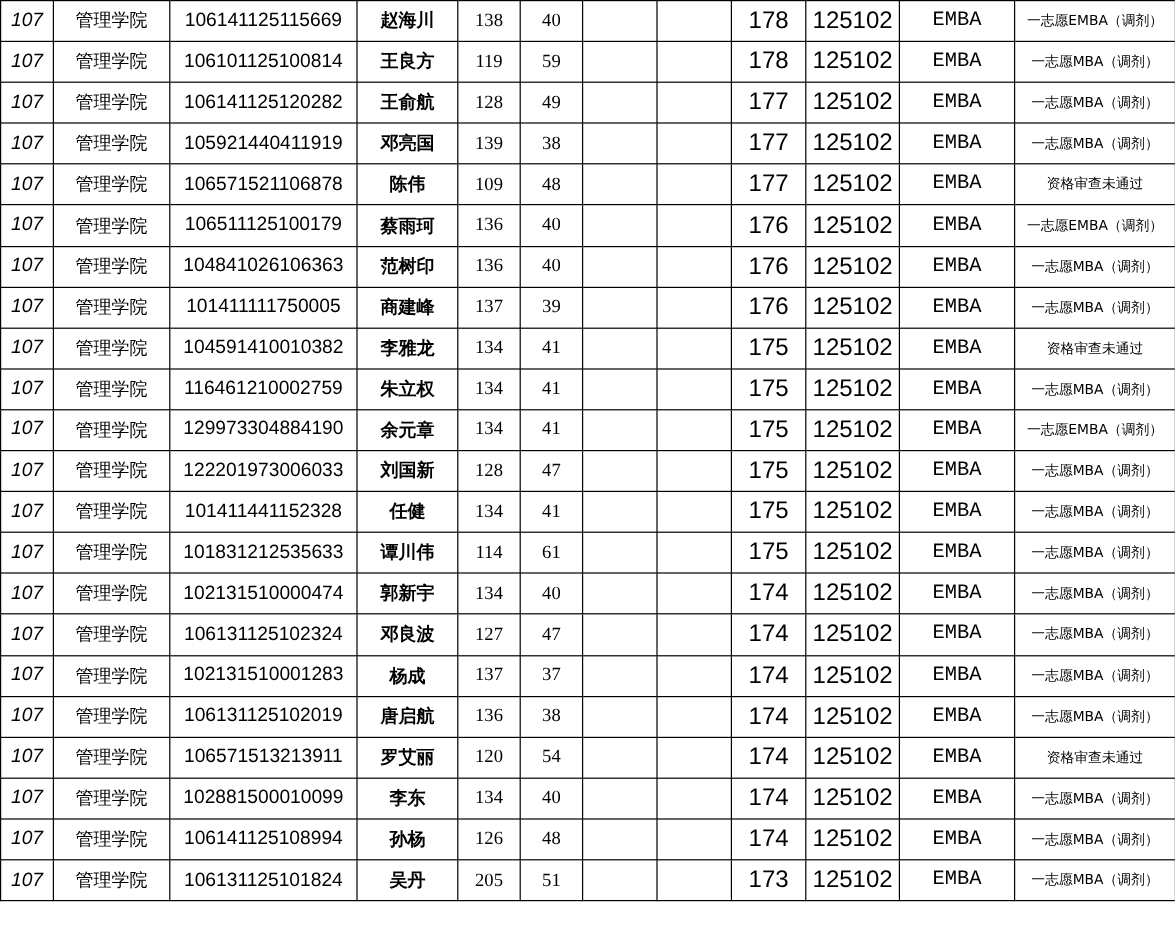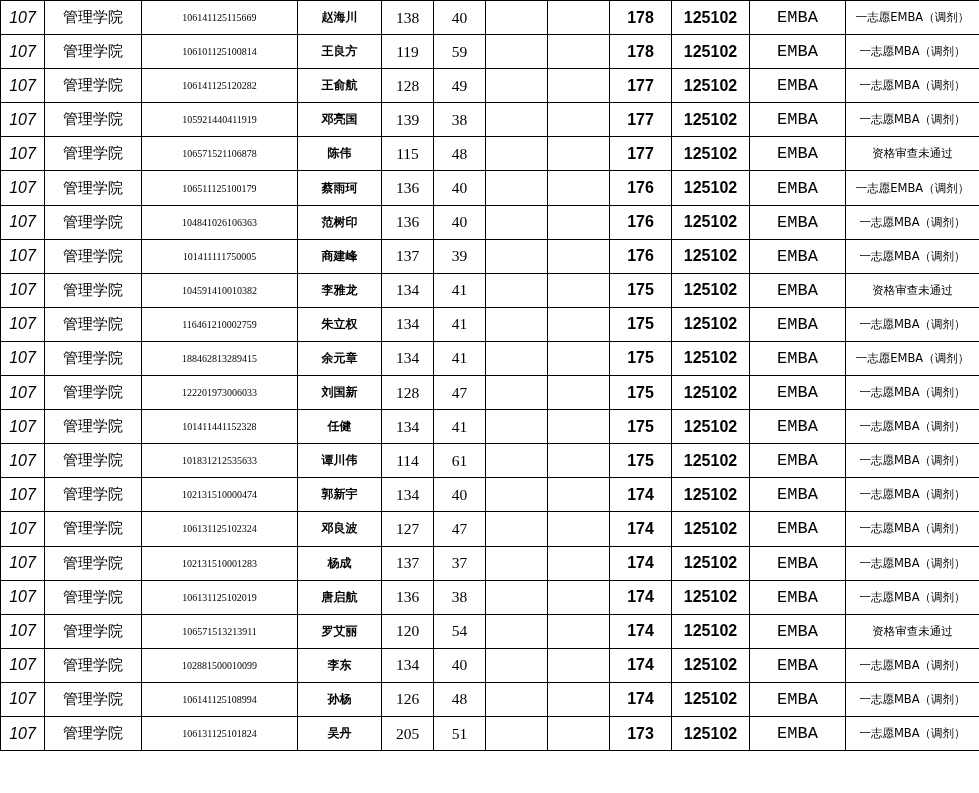--- a/index.html
+++ b/index.html
@@ -51,39 +51,39 @@
   }
   .cell-college {
     font-family: "DejaVu Sans", sans-serif;
     font-size: 15px;
     text-align: left;
     padding-left: 2px;
     letter-spacing: 0px;
     margin-top: 16px;
   }
   .cell-id {
-    font-family: Liberation Serif, serif;
-    font-size: 10px;
+    font-family: Liberation Sans, sans-serif;
+    font-size: 16px;
     text-align: left;
     padding-left: 5px;
   }
   .cell-name {
     font-family: "DejaVu Sans", sans-serif;
-    font-size: 12px;
+    font-size: 15px;
     font-weight: bold;
     text-align: center;
   }
   .cell-score {
     font-family: "Liberation Serif", serif;
     font-size: 15.5px;
   }
   .cell-total {
     font-family: "Liberation Sans", sans-serif;
-    font-size: 16px;
-    font-weight: bold;
+    font-size: 20px;
+    font-weight: normal;
   }
   .cell-major {
     font-family: Liberation Mono, monospace;
     font-size: 17px;
   }
   .cell-remark {
     font-family: "DejaVu Sans", sans-serif;
     font-size: 11.5px;
   }
 </style>
@@ -160,21 +160,21 @@
         <td class="cell-total">177</td>
         <td class="cell-total">125102</td>
         <td class="cell-major">EMBA</td>
         <td class="cell-remark">一志愿MBA（调剂）</td>
       </tr>
       <tr>
         <td class="cell-code">107</td>
         <td class="cell-college">管理学院</td>
         <td class="cell-id">106571521106878</td>
         <td class="cell-name">陈伟</td>
-        <td class="cell-score">115</td>
+        <td class="cell-score">109</td>
         <td class="cell-score">48</td>
         <td class="cell-score"></td>
         <td class="cell-score"></td>
         <td class="cell-total">177</td>
         <td class="cell-total">125102</td>
         <td class="cell-major">EMBA</td>
         <td class="cell-remark">资格审查未通过</td>
       </tr>
       <tr>
         <td class="cell-code">107</td>
@@ -242,21 +242,21 @@
         <td class="cell-score"></td>
         <td class="cell-score"></td>
         <td class="cell-total">175</td>
         <td class="cell-total">125102</td>
         <td class="cell-major">EMBA</td>
         <td class="cell-remark">一志愿MBA（调剂）</td>
       </tr>
       <tr>
         <td class="cell-code">107</td>
         <td class="cell-college">管理学院</td>
-        <td class="cell-id">188462813289415</td>
+        <td class="cell-id">129973304884190</td>
         <td class="cell-name">余元章</td>
         <td class="cell-score">134</td>
         <td class="cell-score">41</td>
         <td class="cell-score"></td>
         <td class="cell-score"></td>
         <td class="cell-total">175</td>
         <td class="cell-total">125102</td>
         <td class="cell-major">EMBA</td>
         <td class="cell-remark">一志愿EMBA（调剂）</td>
       </tr>

